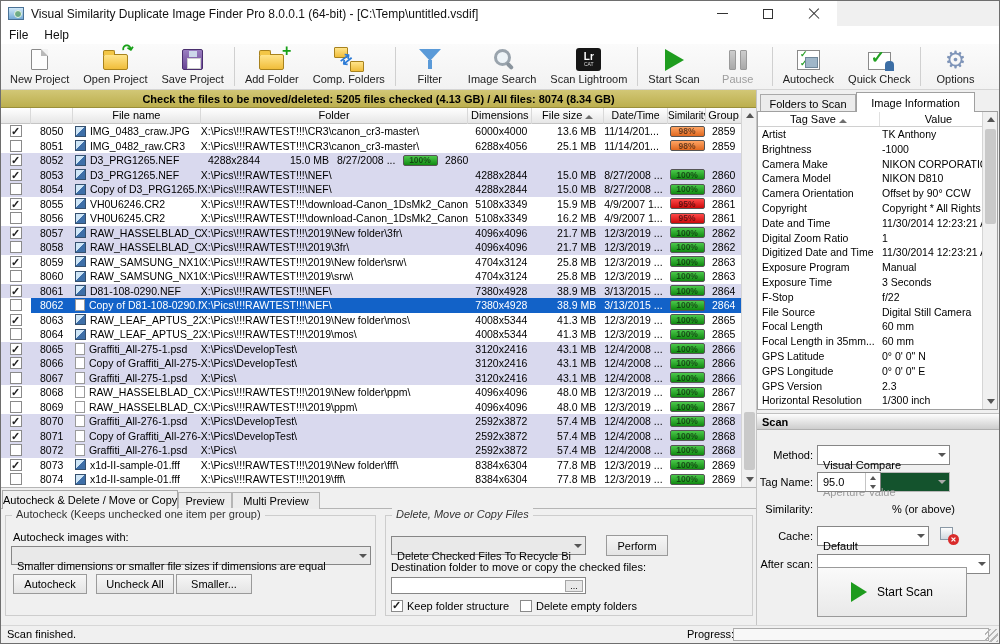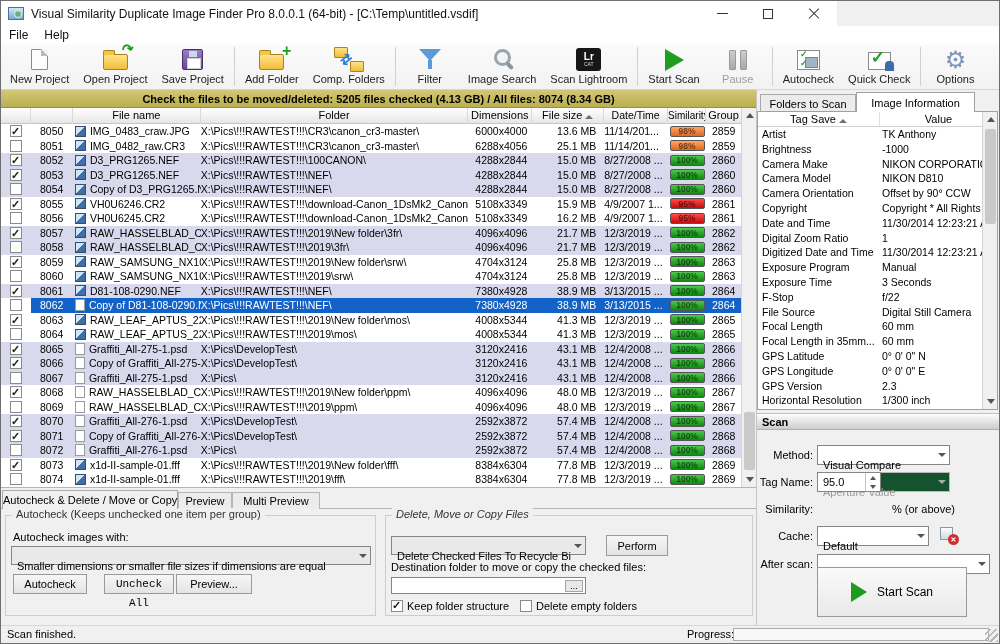--- a/index.html
+++ b/index.html
@@ -340,21 +340,20 @@
       </div>
       <div class="trow alt">
         <span class="c cchk">
           <span class="cbx on"></span>
         </span>
         <span class="c cnum">8052</span>
         <span class="c cname">
           <span class="fic f-img"></span>
           <span class="txt">D3_PRG1265.NEF</span>
         </span>
-        <span class="c cfold">X:\Pics\!!!RAWTEST!!!\100CANON\</span>
         <span class="c cdim">4288x2844</span>
         <span class="c csize">15.0 MB</span>
         <span class="c cdate">8/27/2008 ...</span>
         <span class="c csim">
           <span class="sim green">100%</span>
         </span>
         <span class="c cgroup">2860</span>
       </div>
       <div class="trow alt">
         <span class="c cchk">
@@ -908,22 +907,22 @@
 
   <div class="fieldset" style="left:5px;top:515px;width:371px;height:101px;">
     <span class="legend">Autocheck (Keeps unchecked one item per group)</span>
   </div>
   <span class="flabel" style="left:13px;top:531px;">Autocheck images with:</span>
   <div class="dd gray" style="left:11px;top:546px;width:360px;height:19px;">
       <span class="ddv">Smaller dimensions or smaller file sizes if dimensions are equal</span>
       <span class="chev"></span>
     </div>
   <div class="btn" style="left:13px;top:574px;width:74px;height:20px;line-height:19px;">Autocheck</div>
-  <div class="btn" style="left:104px;top:574px;width:70px;height:20px;line-height:19px;font-family:Liberation Mono, monospace;">Uncheck All</div>
-  <div class="btn" style="left:176px;top:574px;width:76px;height:20px;line-height:19px;">Preview...</div>
+  <div class="btn" style="left:96px;top:574px;width:78px;height:20px;line-height:19px;">Uncheck All</div>
+  <div class="btn" style="left:176px;top:574px;width:76px;height:20px;line-height:19px;">Smaller...</div>
 
   <div class="fieldset" style="left:385px;top:515px;width:368px;height:101px;font-style:italic;">
     <span class="legend">Delete, Move or Copy Files</span>
   </div>
   <div class="dd gray" style="left:391px;top:536px;width:195px;height:19px;">
       <span class="ddv">Delete Checked Files To Recycle Bin</span>
       <span class="chev"></span>
     </div>
   <div class="btn" style="left:606px;top:535px;width:62px;height:21px;line-height:20px;">Perform</div>
   <span class="flabel" style="left:391px;top:561px;">Destination folder to move or copy the checked files:</span>

